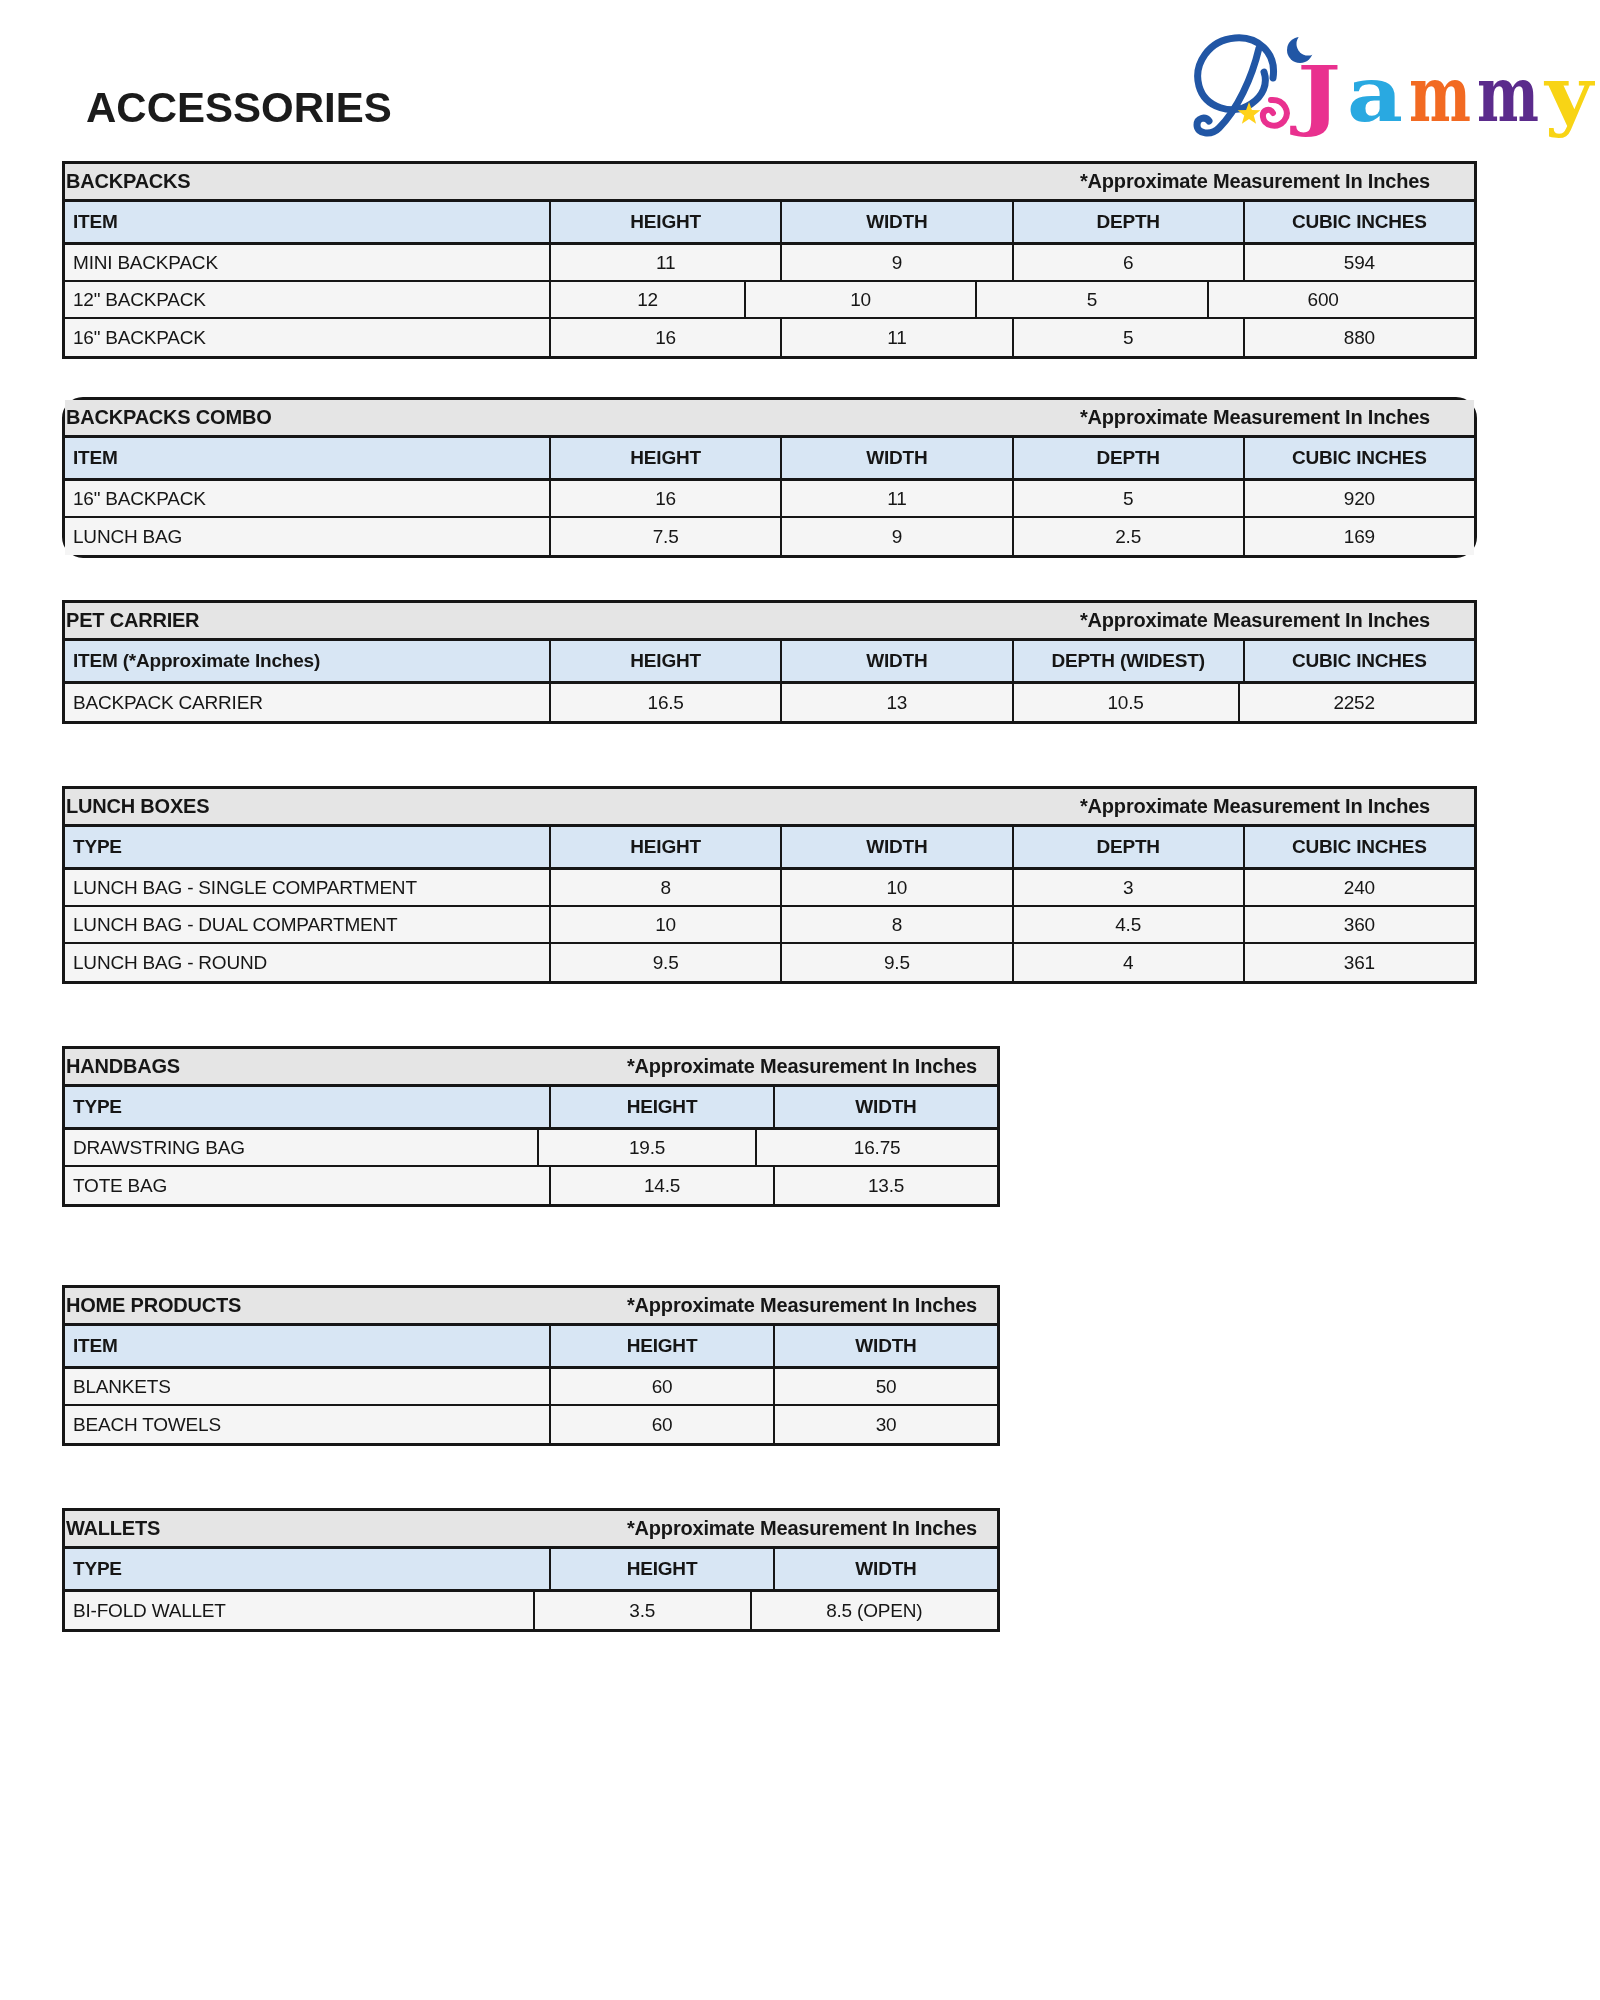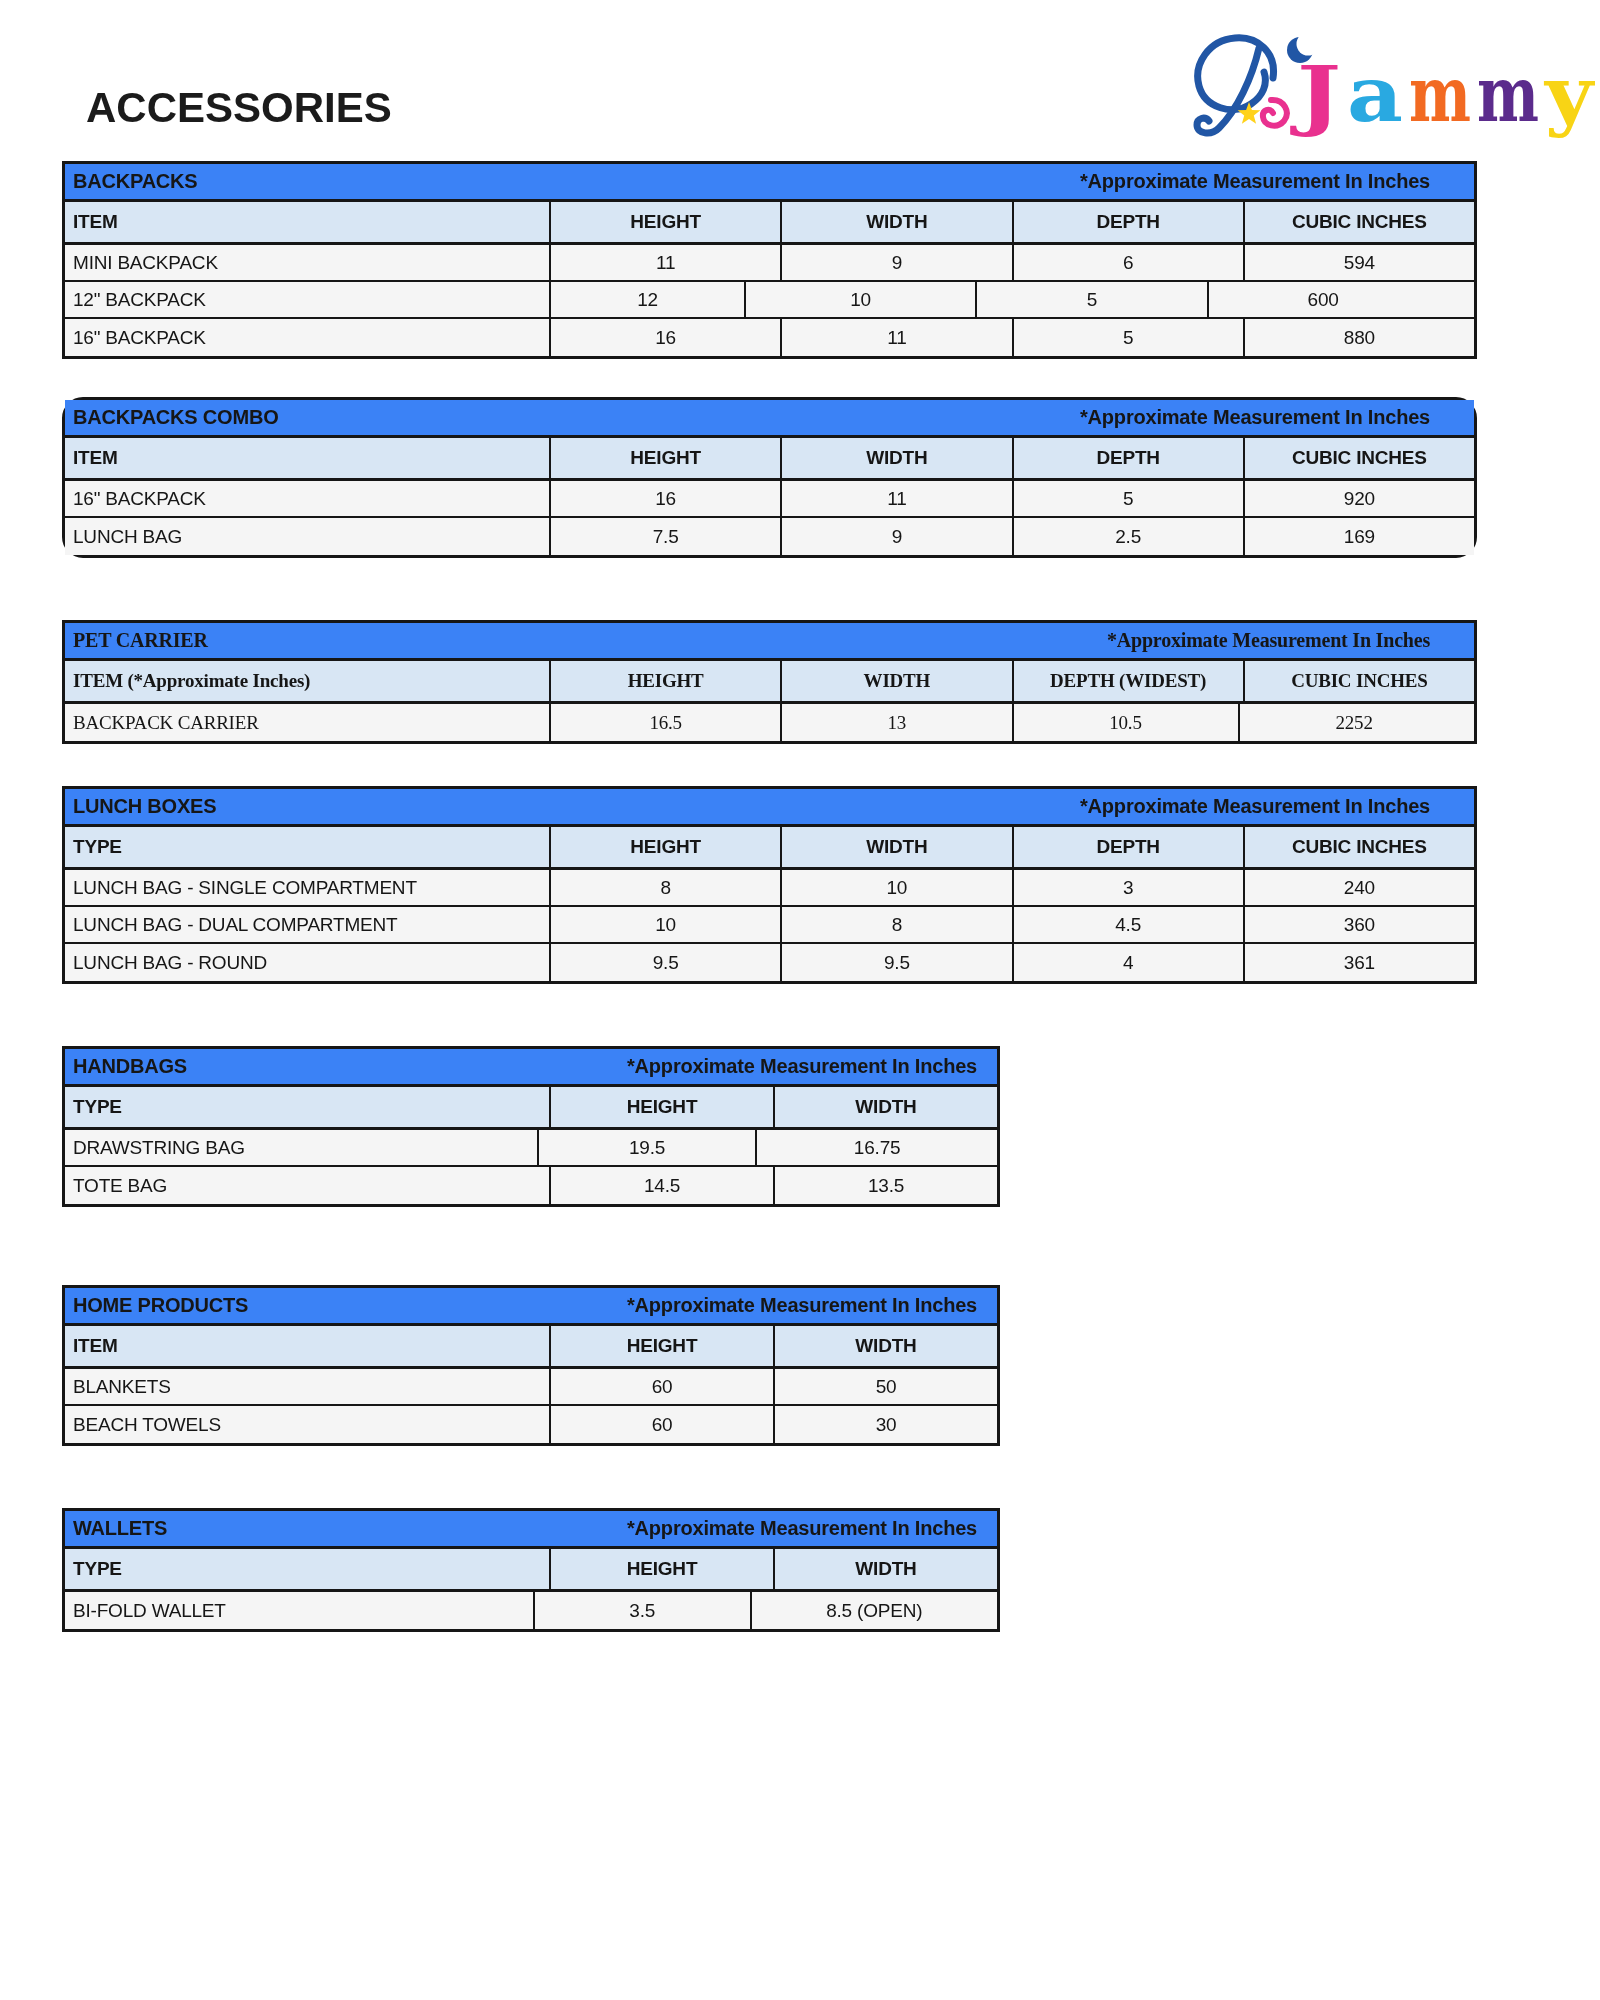--- a/index.html
+++ b/index.html
@@ -14,23 +14,23 @@
   .logo{position:absolute;left:1185px;top:26px;width:420px;height:124px;}
   
   .tbl{
     position:absolute;left:62px;box-sizing:border-box;
     border:3px solid #161616;background:#fff;
   }
   .tbl.wide{width:1415px;}
   .tbl.narrow{width:938px;}
   .row{display:flex;align-items:center;box-sizing:border-box;}
   .title-row{
-    height:38px;background:#3b82f6;border-bottom:3px solid #161616;
+    height:38px;background:#e5e5e5;border-bottom:3px solid #161616;
     justify-content:space-between;font-weight:bold;font-size:20px;
-    padding-left:8px;letter-spacing:-0.2px;
+    padding-left:1px;letter-spacing:-0.2px;
   }
   .wide  .title-row .note{padding-right:44px;}
   .narrow .title-row .note{padding-right:20px;}
   .hdr-row{
     height:43px;background:#d8e6f4;border-bottom:3px solid #161616;
     font-weight:bold;font-size:19px;letter-spacing:-0.2px;
   }
   .data-row{
     height:37px;background:#f5f5f5;border-bottom:2px solid #161616;
     font-size:19px;letter-spacing:-0.2px;
@@ -130,21 +130,21 @@
         <div class="cell" style="width: 231.25px;">920</div>
       </div>
       <div class="row data-row">
         <div class="cell first" style="width: 484px;">LUNCH BAG</div>
         <div class="cell" style="width: 231.25px;">7.5</div>
         <div class="cell" style="width: 231.25px;">9</div>
         <div class="cell" style="width: 231.25px;">2.5</div>
         <div class="cell" style="width: 231.25px;">169</div>
       </div>
     </section>
-    <section class="tbl wide" style="top: 620px; font-family: Liberation Serif, serif;">
+    <section class="tbl wide" style="top: 600px;">
       <div class="row title-row">
         <span>PET CARRIER</span>
         <span class="note">*Approximate Measurement In Inches</span>
       </div>
       <div class="row hdr-row">
         <div class="cell first" style="width: 484px;">ITEM  (*Approximate Inches)</div>
         <div class="cell" style="width: 231.25px;">HEIGHT</div>
         <div class="cell" style="width: 231.25px;">WIDTH</div>
         <div class="cell" style="width: 231.25px;">DEPTH (WIDEST)</div>
         <div class="cell" style="width: 231.25px;">CUBIC INCHES</div>

